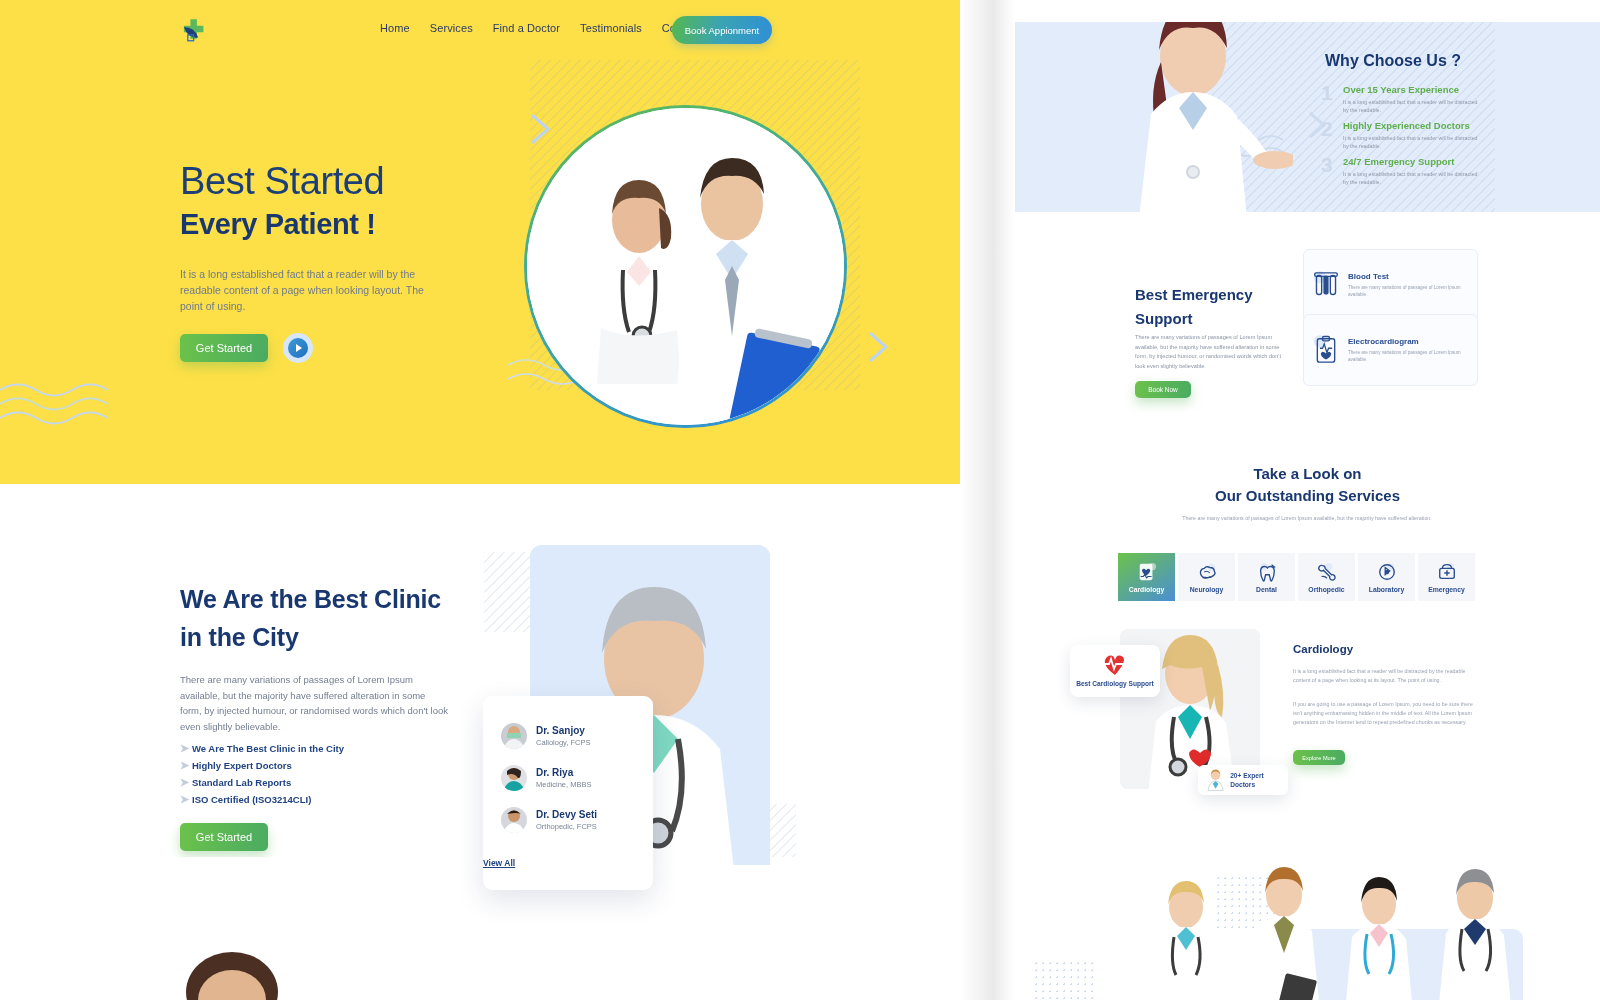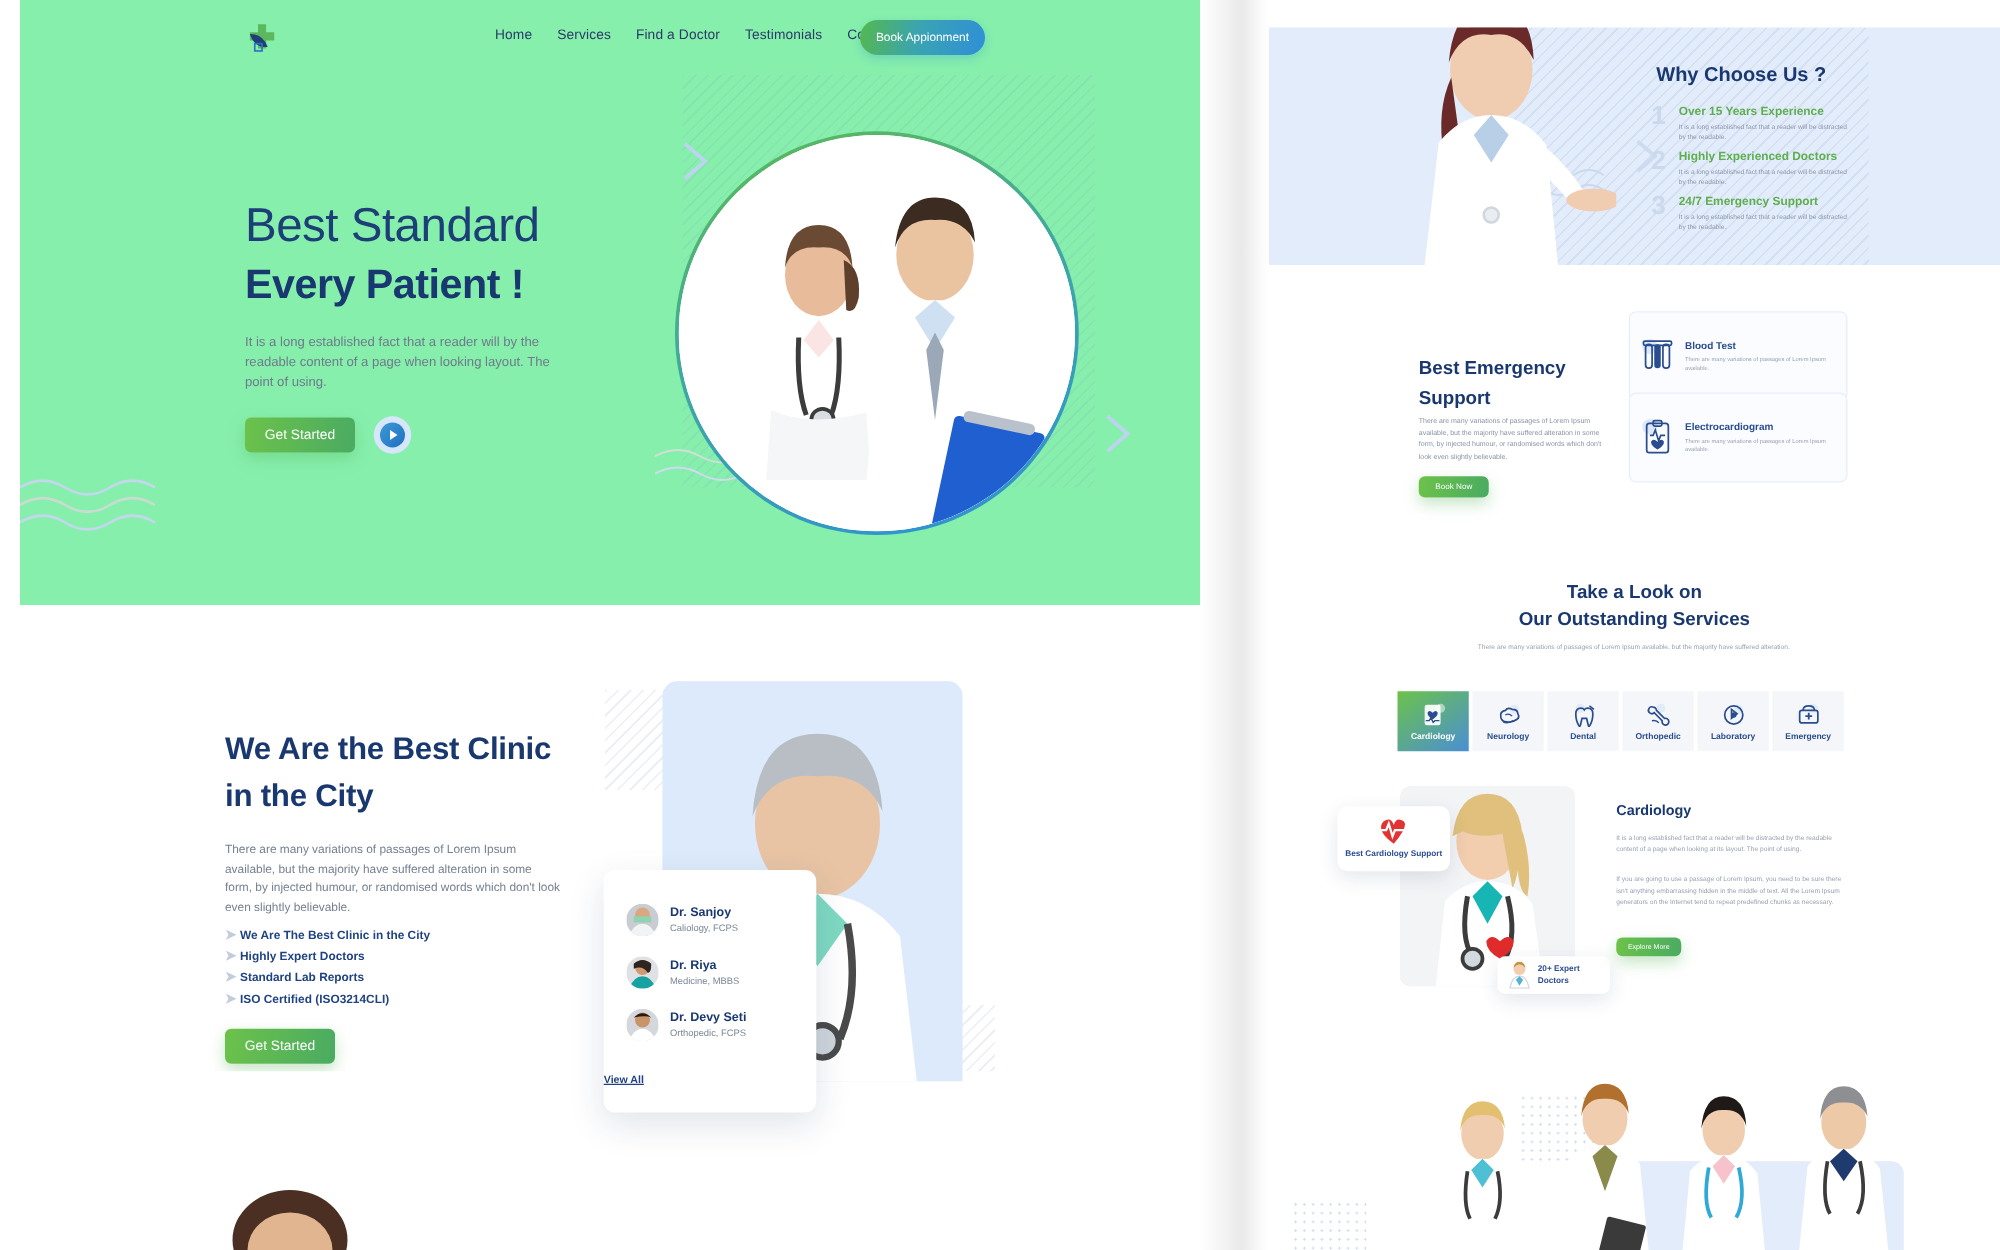--- a/index.html
+++ b/index.html
@@ -7,32 +7,32 @@
     font-family:"Liberation Sans", sans-serif; }
   .stage { position:relative; width:1600px; height:1000px; background:#ffffff; }
 
   
   .sheet-left { position:absolute; left:0; top:0; width:960px; height:1000px; background:#ffffff; overflow:hidden; }
   .gutter { position:absolute; left:960px; top:0; width:55px; height:1000px;
     background:linear-gradient(90deg,#ffffff 0%,#f2f2f3 38%,#e9e9ea 60%,#fafafa 88%,#ffffff 100%); }
   .sheet-right { position:absolute; left:1015px; top:0; width:585px; height:1000px; background:#ffffff; overflow:hidden; }
 
   
-  .hero { position:absolute; left:16px; top:0; width:960px; height:604px; background:#86efac; overflow:hidden; }
+  .hero { position:absolute; left:0; top:0; width:960px; height:604px; background:#fde047; overflow:hidden; }
   .nav { position:absolute; left:0; top:0; width:960px; height:60px; display:flex; align-items:center; }
   .logo { position:absolute; left:180px; top:18px; width:26px; height:26px; }
   .navlinks { position:absolute; left:380px; top:22px; display:flex; gap:20px; align-items:center; }
   .navlinks a { font-size:11px; color:#2b3a67; text-decoration:none; letter-spacing:.1px; white-space:nowrap; }
   .btn-appt { position:absolute; left:672px; top:16px; width:100px; height:28px; border-radius:14px;
     background:linear-gradient(100deg,#54b84f 0%,#3aa3b4 48%,#2f8fd6 100%);
     color:#fff; font-size:9.5px; display:flex; align-items:center; justify-content:center;
     border:none; cursor:pointer; box-shadow:0 3px 8px rgba(47,143,214,.28); white-space:nowrap; }
 
   .h1a { position:absolute; left:180px; top:160px; font-size:38px; color:#1d3f77; font-weight:400; letter-spacing:-.4px; }
-  .h1b { position:absolute; left:180px; top:208px; font-size:33px; color:#1a3870; font-weight:700; letter-spacing:-.4px; }
+  .h1b { position:absolute; left:180px; top:208px; font-size:29px; color:#1a3870; font-weight:700; letter-spacing:-.4px; }
   .heroP { position:absolute; left:180px; top:266px; width:260px; font-size:10.5px; line-height:16px; color:#6f7a8c; }
   .btn-green { background:linear-gradient(100deg,#6cc24a 0%,#4aab62 100%); color:#fff; border:none;
     border-radius:5px; font-size:11px; cursor:pointer; box-shadow:0 5px 12px rgba(90,180,90,.35); }
   .hero-cta { position:absolute; left:180px; top:334px; width:88px; height:28px; }
   .play { position:absolute; left:283px; top:333px; width:30px; height:30px; border-radius:50%;
     background:#d6e6fb; display:flex; align-items:center; justify-content:center; cursor:pointer; }
   .play i { width:20px; height:20px; border-radius:50%;
     background:linear-gradient(135deg,#3d9ad6,#1f6fc0); display:flex; align-items:center; justify-content:center; }
   .play i:after { content:""; border-left:6px solid #fff; border-top:4px solid transparent; border-bottom:4px solid transparent; margin-left:2px; }
 
@@ -151,21 +151,21 @@
         <div class="navlinks">
           <a href="#">Home</a>
           <a href="#">Services</a>
           <a href="#">Find a Doctor</a>
           <a href="#">Testimonials</a>
           <a href="#">Contact Us</a>
         </div>
         <button class="btn-appt">Book Appionment</button>
       </div>
 
-      <div class="h1a">Best Standard</div>
+      <div class="h1a">Best Started</div>
       <div class="h1b">Every Patient !</div>
       <div class="heroP">It is a long established fact that a reader will by the readable content of a page when looking layout. The point of using.</div>
       <button class="btn-green hero-cta">Get Started</button>
       <div class="play">
           <i></i>
         </div>
 
       <div class="circ">
         <div class="inner">
           <svg viewBox="0 0 317 317" width="317" height="317">

